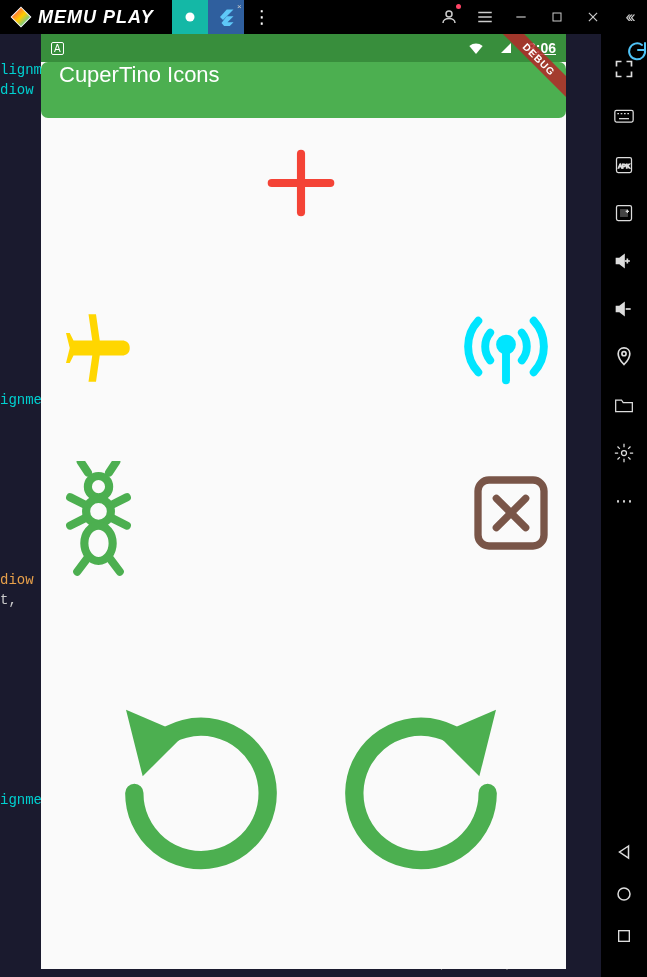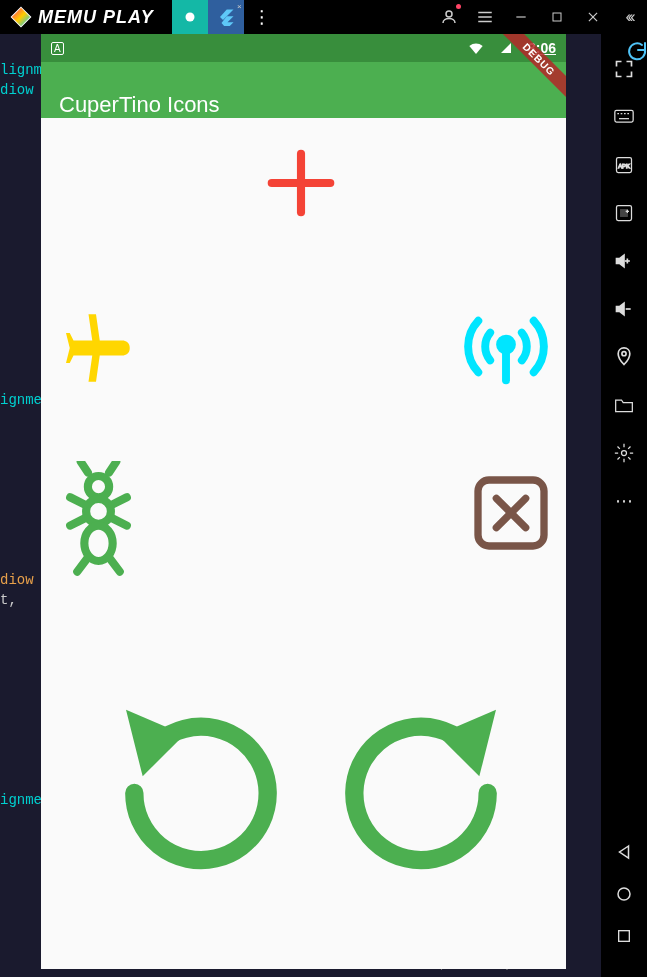--- a/index.html
+++ b/index.html
@@ -119,25 +119,26 @@
   text-align: center;
   transform: rotate(45deg);
   top: 18px; right: -28px;
   padding: 2px 0;
   letter-spacing: 1px;
 }
 .appbar {
   height: 56px;
   background: #4caf50;
   display: flex;
-  align-items: flex-end;
+  align-items: flex-start;
   padding: 0 18px;
   color: #fff;
   font-size: 22px;
   font-weight: 500;
+  border-radius: 7px;
 }
 .app-body {
   position: relative;
   width: 100%;
   height: calc(100% - 84px);
   background: #fafafa;
 }
 .icon-slot { position: absolute; display: flex; align-items: center; justify-content: center; }
 
 

